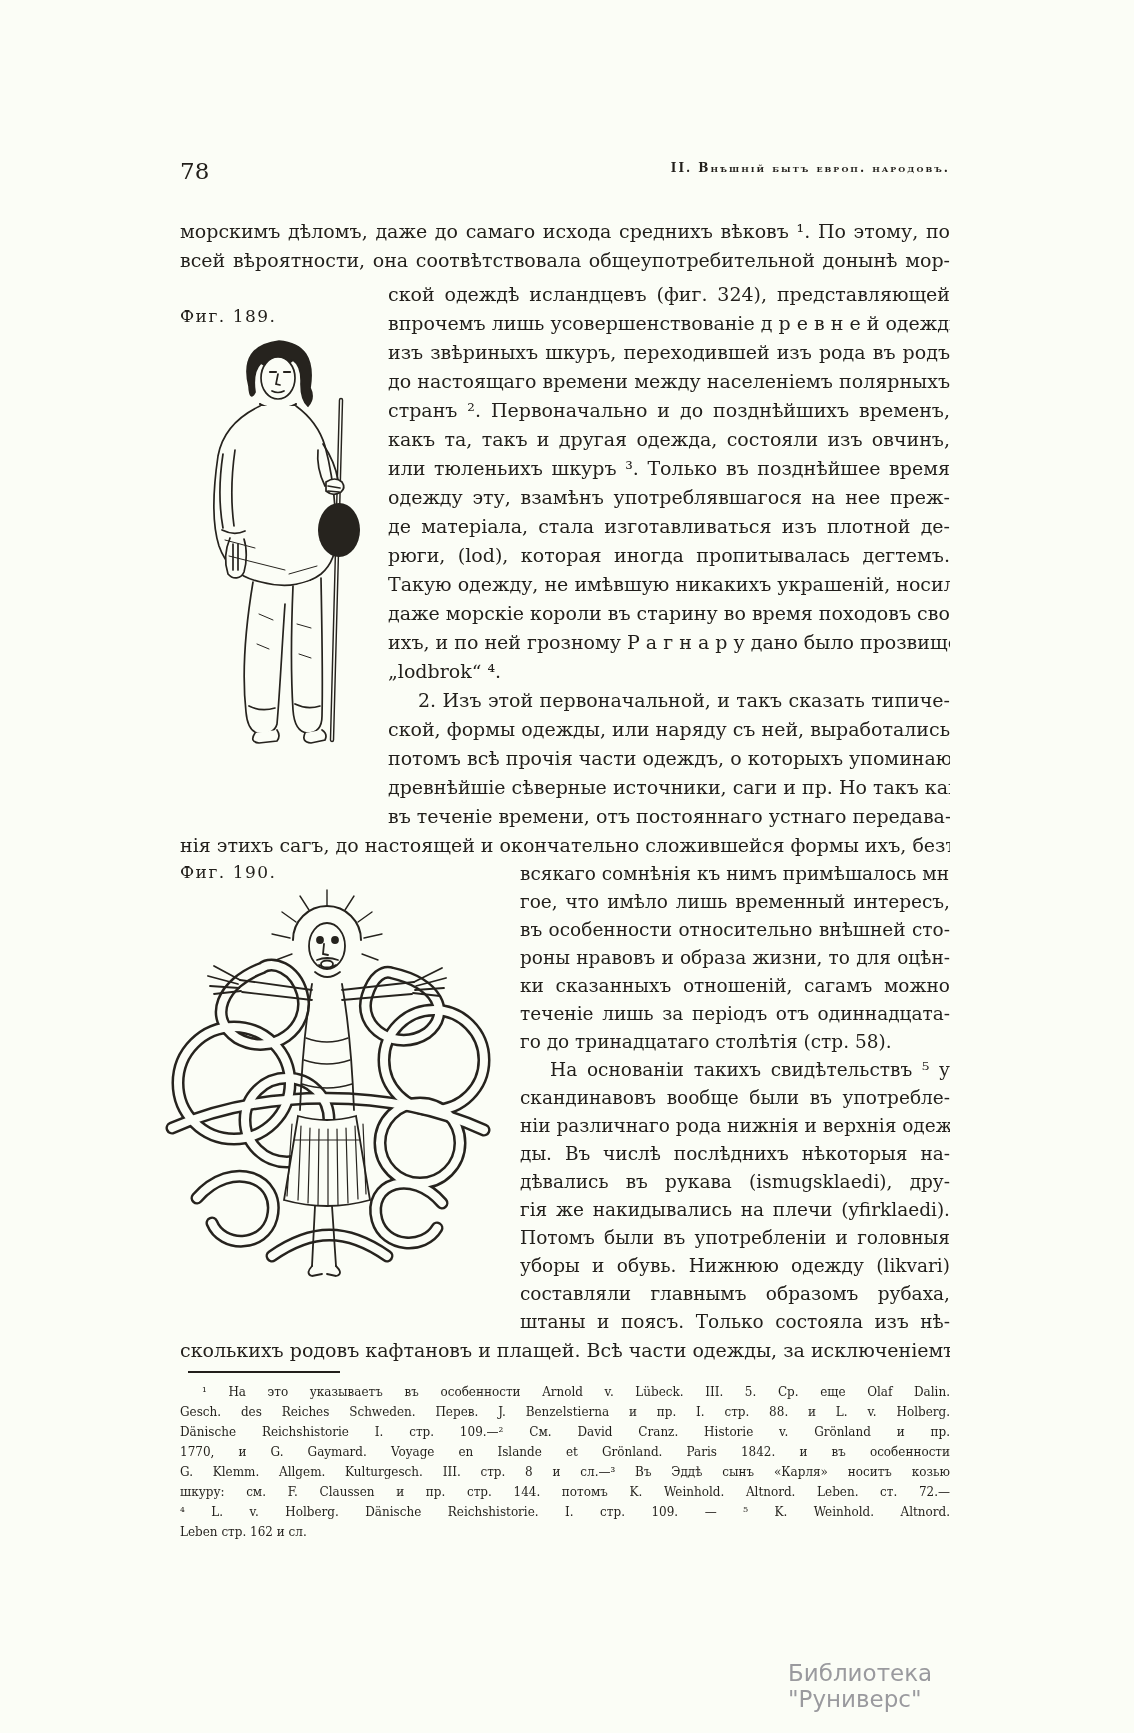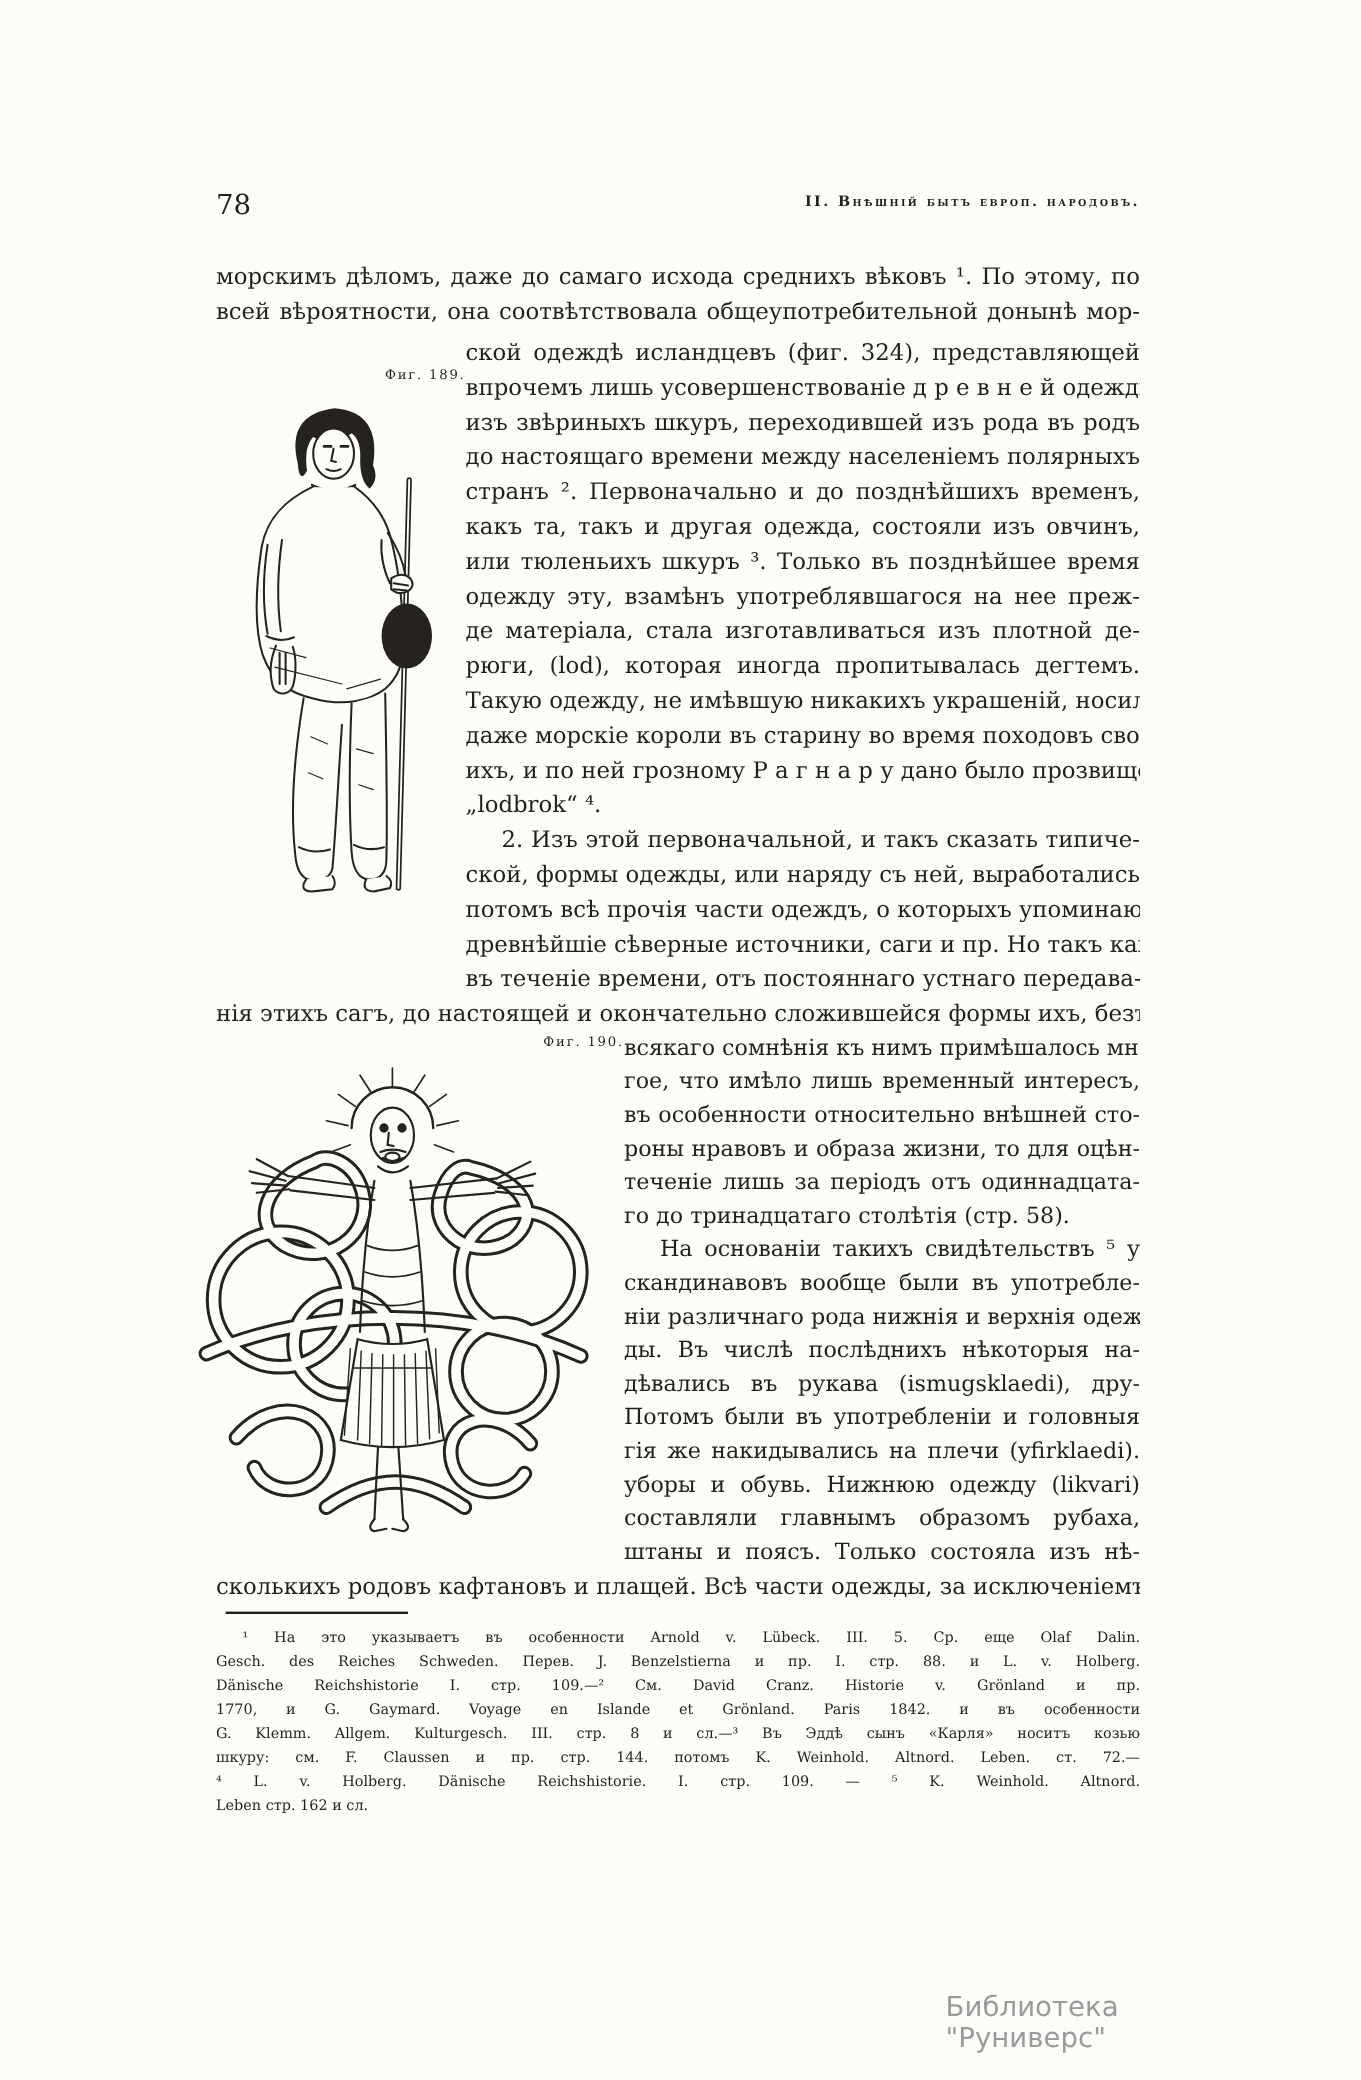--- a/index.html
+++ b/index.html
@@ -24,21 +24,21 @@
   .tline.short{text-align-last:left;}
   .tline.ind{text-indent:30px;}
   .rowA{display:flex; margin-top:5px;}
   .figcol1{width:208px; flex:none;}
   .textcol1{width:562px; flex:none;}
   .rowB{display:flex;}
   .figcol2{width:340px; flex:none;}
   .textcol2{width:430px; flex:none;}
   .textcol2 .tline{font-size:18.5px; line-height:28px; height:28px;}
   .fig-caption{
-    text-align:right; font-size:11px; letter-spacing:1.5px; height:22px;
+    text-align:left; font-size:17px; letter-spacing:1.5px; height:22px;
   }
   .figcol1 .fig-caption{margin-top:26px;}
   .figcol2 .fig-caption{margin-top:2px;}
   .figcol1 svg{display:block; margin:6px auto 0 auto;}
   .figcol2 svg{display:block; margin:4px 0 0 -28px;}
   
   .fnrule{width:152px; border-top:2.5px solid #221f1b; margin:6px 0 9px 8px;}
   .footnotes .tline{font-size:12px; line-height:20px; height:20px;}
   .footnotes .tline.ind{text-indent:22px;}
   .watermark{
@@ -196,29 +196,30 @@
               <path d="M160 378 Q153 386 160 388 L170 386 M184 378 Q192 386 184 388 L175 386"></path>
             </g>
           </g>
         </svg>
       </div>
       <div class="textcol2">
           <div class="tline">всякаго сомнѣнія къ нимъ примѣшалось мно-</div>
           <div class="tline">гое, что имѣло лишь временный интересъ,</div>
           <div class="tline">въ особенности относительно внѣшней сто-</div>
           <div class="tline">роны нравовъ и образа жизни, то для оцѣн-</div>
+          <div class="tline">ки сказанныхъ отношеній, сагамъ можно</div>
           <div class="tline">теченіе лишь за періодъ отъ одиннадцата-</div>
           <div class="tline short">го до тринадцатаго столѣтія (стр. 58).</div>
           <div class="tline ind">На основаніи такихъ свидѣтельствъ ⁵ у</div>
           <div class="tline">скандинавовъ вообще были въ употребле-</div>
           <div class="tline">ніи различнаго рода нижнія и верхнія одеж-</div>
           <div class="tline">ды. Въ числѣ послѣднихъ нѣкоторыя на-</div>
           <div class="tline">дѣвались въ рукава (ismugsklaedi), дру-</div>
+          <div class="tline">гія же накидывались на плечи (yfirklaedi).</div>
           <div class="tline">Потомъ были въ употребленіи и головныя</div>
-          <div class="tline">гія же накидывались на плечи (yfirklaedi).</div>
           <div class="tline">уборы и обувь. Нижнюю одежду (likvari)</div>
           <div class="tline">составляли главнымъ образомъ рубаха,</div>
           <div class="tline">штаны и поясъ. Только состояла изъ нѣ-</div>
         </div>
     </div>
 
     <div>
         <div class="tline">сколькихъ родовъ кафтановъ и плащей. Всѣ части одежды, за исключеніемъ</div>
       </div>
 

